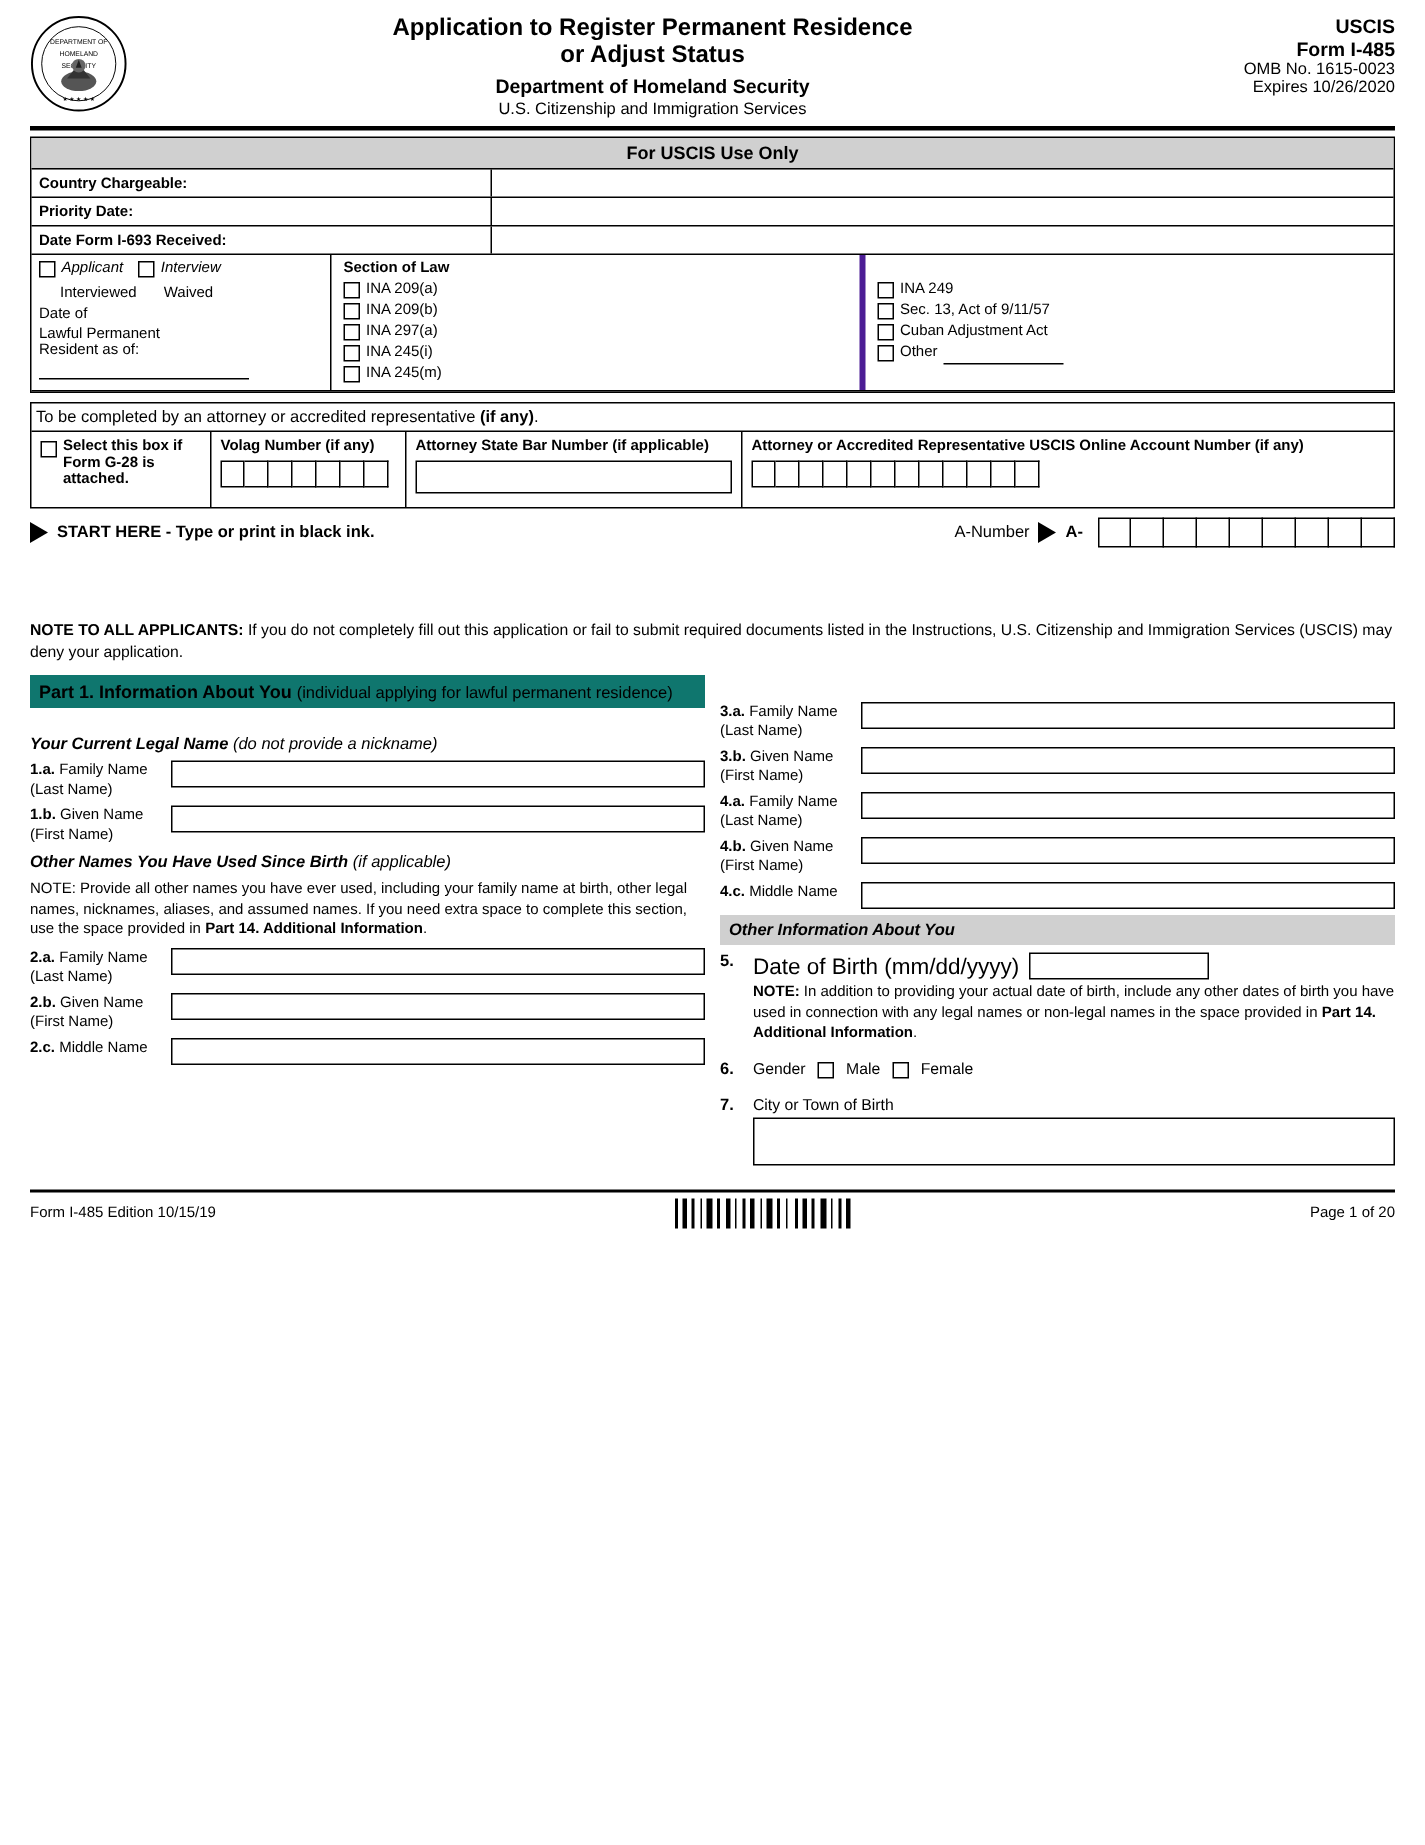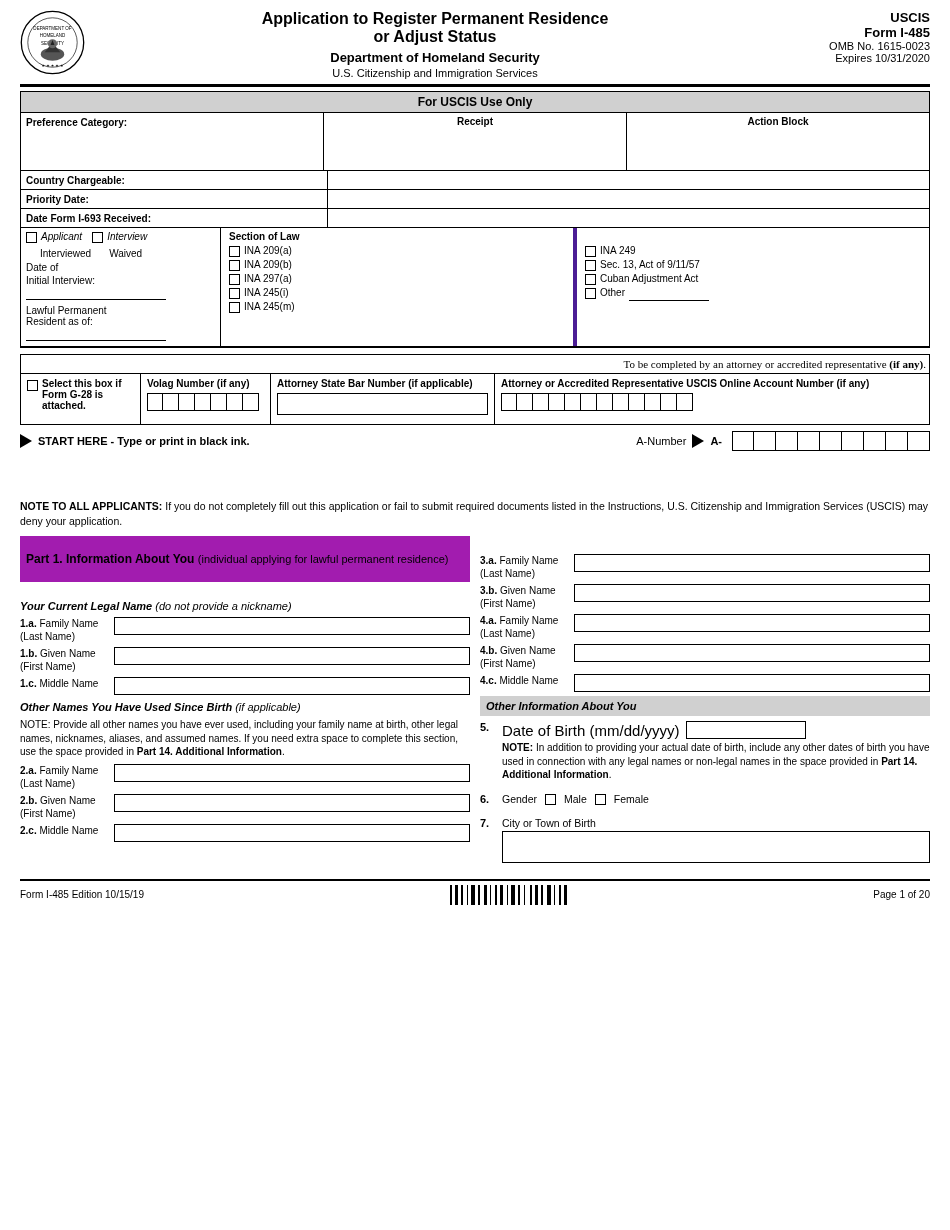--- a/index.html
+++ b/index.html
@@ -149,25 +149,24 @@
     .checkbox-label {
       font-size: 10px;
     }
 
     
     .attorney-box {
       border: 1px solid #000;
       margin-bottom: 6px;
     }
     .attorney-header {
-      text-align: right;
+      text-align: left;
       font-size: 11px;
       padding: 3px;
       border-bottom: 1px solid #000;
-      font-family: Liberation Serif, serif;
     }
     .attorney-row {
       display: flex;
       min-height: 50px;
     }
     .attorney-cell {
       border-right: 1px solid #000;
       padding: 4px 6px;
       font-size: 10px;
     }
@@ -228,22 +227,22 @@
     }
     .left-col {
       flex: 1;
     }
     .right-col {
       flex: 1;
     }
 
     
     .part-header {
-      background: #a21caf;
-      padding: 16px 6px;
+      background: #0f766e;
+      padding: 4px 6px;
       font-size: 12px;
       font-weight: bold;
       margin-bottom: 18px;
     }
     .section-italic-header {
       font-style: italic;
       font-weight: bold;
       font-size: 11px;
       margin-bottom: 5px;
       margin-top: 6px;
@@ -391,42 +390,29 @@
     <div class="header-center">
       <h1>Application to Register Permanent Residence</h1>
       <h1>or Adjust Status</h1>
       <div class="subtitle">Department of Homeland Security</div>
       <div class="agency">U.S. Citizenship and Immigration Services</div>
     </div>
     <div class="header-right">
       <div class="uscis-title">USCIS</div>
       <div class="form-num">Form I-485</div>
       <div>OMB No. 1615-0023</div>
-      <div>Expires 10/31/2020</div>
+      <div>Expires 10/26/2020</div>
     </div>
   </div>
 
   <hr class="thick-rule">
 
   <div class="uscis-box">
     <div class="uscis-box-header">For USCIS Use Only</div>
 
-    <div class="uscis-row">
-      <div class="uscis-cell" style="width:200px;">
-        <span class="uscis-cell-label">Preference Category:</span>
-      </div>
-      <div class="uscis-cell" style="flex:1; text-align:center;">
-        <div class="uscis-receipt-header">Receipt</div>
-        <div class="receipt-area"></div>
-      </div>
-      <div class="uscis-cell" style="flex:1; text-align:center;">
-        <div class="uscis-action-header">Action Block</div>
-        <div class="action-area"></div>
-      </div>
-    </div>
 
     <div class="uscis-row">
       <div class="uscis-cell" style="width:200px;">
         <span class="uscis-cell-label">Country Chargeable:</span>
       </div>
       <div class="uscis-cell" style="flex:2;"></div>
     </div>
 
     <div class="uscis-row">
       <div class="uscis-cell" style="width:200px;">
@@ -453,24 +439,20 @@
             <span class="cb"></span>
             <span class="checkbox-label">Interview</span>
           </div>
         </div>
         <div style="display:flex; gap:18px; margin-bottom:3px; margin-left:14px;">
           <span>Interviewed</span>
           <span>Waived</span>
         </div>
         <div style="margin-bottom:2px;">
           <span>Date of</span>
-        </div>
-        <div style="margin-bottom:3px;">
-          <span>Initial Interview:</span>
-          <span class="line-input"></span>
         </div>
         <div>Lawful Permanent</div>
         <div>
           <span>Resident as of:</span>
           <span class="line-input"></span>
         </div>
       </div>
       <div class="uscis-section-mid">
         <div style="font-weight:bold; margin-bottom:3px;">Section of Law</div>
         <div class="checkbox-row">
@@ -607,28 +589,20 @@
         <div class="field-label-col">
           <span class="field-label-num">1.a.</span> Family Name<br>(Last Name)
         </div>
         <div class="field-input-col">
           <div class="text-input"></div>
         </div>
       </div>
       <div class="field-row">
         <div class="field-label-col">
           <span class="field-label-num">1.b.</span> Given Name<br>(First Name)
-        </div>
-        <div class="field-input-col">
-          <div class="text-input"></div>
-        </div>
-      </div>
-      <div class="field-row">
-        <div class="field-label-col">
-          <span class="field-label-num">1.c.</span> Middle Name
         </div>
         <div class="field-input-col">
           <div class="text-input"></div>
         </div>
       </div>
 
       <div class="section-italic-header">
         <em><strong>Other Names You Have Used Since Birth</strong></em>
         <em style="font-weight:normal;"> (if applicable)</em>
       </div>

